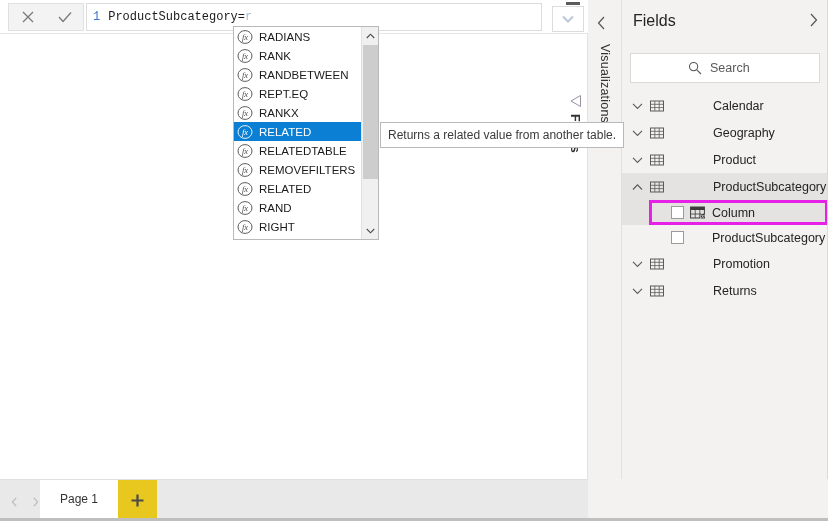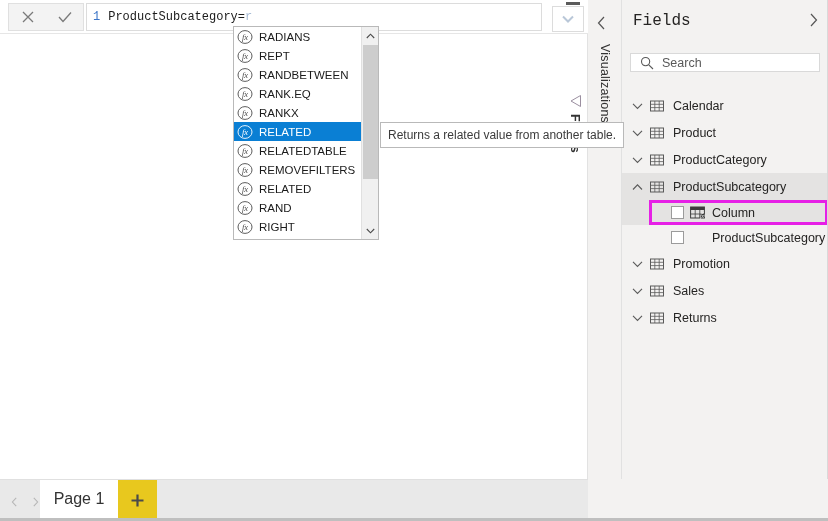--- a/index.html
+++ b/index.html
@@ -229,44 +229,44 @@
     width: 207px;
     height: 479px;
     background: #f3f2f1;
   }
   #fields-header {
     position: absolute;
     left: 0; top: 0;
     width: 207px; height: 44px;
     display: flex;
     align-items: center;
-    font-family: Liberation Mono, monospace;
   }
   #fields-title {
     position: absolute;
     left: 12px; top: 12px;
     font-size: 16px;
     color: #252423;
   }
   #fields-expand {
     position: absolute;
     right: 10px; top: 13px;
     cursor: pointer;
   }
   #search-box {
     position: absolute;
     left: 9px; top: 53px;
     width: 190px;
-    height: 19px;
+    height: 30px;
     background: #ffffff;
     border: 1px solid #d9d9d9;
     box-sizing: border-box;
     display: flex;
     align-items: center;
     cursor: text;
+    padding-left: 48px;
   }
   #search-icon { margin: 0 8px 0 9px; flex: 0 0 14px; }
   #search-placeholder {
     font-size: 12.5px;
     color: #595959;
   }
   #fields-tree {
     position: absolute;
     left: 0; top: 92px;
     width: 207px;
@@ -286,21 +286,21 @@
     width: 16px; height: 16px;
     flex: 0 0 16px;
     display: flex; align-items: center; justify-content: center;
     margin-right: 4px;
   }
   .tree-table-icon {
     width: 16px; height: 16px;
     flex: 0 0 16px;
     margin-right: 8px;
   }
-  .tree-label { white-space: nowrap; }
+  .tree-label { white-space: nowrap; margin-left: 40px; }
 
   .field-row {
     height: 25px;
     display: flex;
     align-items: center;
     padding-left: 50px;
     cursor: pointer;
     font-size: 12.5px;
     color: #252423;
     position: relative;
@@ -364,21 +364,21 @@
   #page-tab {
     position: absolute;
     left: 40px; top: 0;
     width: 78px; height: 41px;
     background: #ffffff;
     border-bottom: 3px solid #e8c81e;
     box-sizing: border-box;
     display: flex;
     align-items: center;
     justify-content: center;
-    font-size: 16px;
+    font-size: 12px;
     color: #333333;
     cursor: pointer;
   }
   #add-page {
     position: absolute;
     left: 118px; top: 0;
     width: 39px; height: 41px;
     background: #e8c81e;
     display: flex;
     align-items: center;
@@ -437,35 +437,35 @@
             <ellipse cx="8" cy="8" rx="7" ry="6.4" fill="none" stroke="#4a4a4a" stroke-width="0.9"></ellipse>
             <text x="8" y="11.3" font-family="Liberation Serif, serif" font-style="italic" font-size="8.5" fill="#4a4a4a" text-anchor="middle">fx</text>
           </svg></span>
         <span>RADIANS</span>
       </div>
       <div class="ac-item">
         <span class="ac-icon"><svg width="16" height="16" viewBox="0 0 16 16">
             <ellipse cx="8" cy="8" rx="7" ry="6.4" fill="none" stroke="#4a4a4a" stroke-width="0.9"></ellipse>
             <text x="8" y="11.3" font-family="Liberation Serif, serif" font-style="italic" font-size="8.5" fill="#4a4a4a" text-anchor="middle">fx</text>
           </svg></span>
-        <span>REPT</span>
+        <span>RANK</span>
       </div>
       <div class="ac-item">
         <span class="ac-icon"><svg width="16" height="16" viewBox="0 0 16 16">
             <ellipse cx="8" cy="8" rx="7" ry="6.4" fill="none" stroke="#4a4a4a" stroke-width="0.9"></ellipse>
             <text x="8" y="11.3" font-family="Liberation Serif, serif" font-style="italic" font-size="8.5" fill="#4a4a4a" text-anchor="middle">fx</text>
           </svg></span>
         <span>RANDBETWEEN</span>
       </div>
       <div class="ac-item">
         <span class="ac-icon"><svg width="16" height="16" viewBox="0 0 16 16">
             <ellipse cx="8" cy="8" rx="7" ry="6.4" fill="none" stroke="#4a4a4a" stroke-width="0.9"></ellipse>
             <text x="8" y="11.3" font-family="Liberation Serif, serif" font-style="italic" font-size="8.5" fill="#4a4a4a" text-anchor="middle">fx</text>
           </svg></span>
-        <span>RANK.EQ</span>
+        <span>REPT.EQ</span>
       </div>
       <div class="ac-item">
         <span class="ac-icon"><svg width="16" height="16" viewBox="0 0 16 16">
             <ellipse cx="8" cy="8" rx="7" ry="6.4" fill="none" stroke="#4a4a4a" stroke-width="0.9"></ellipse>
             <text x="8" y="11.3" font-family="Liberation Serif, serif" font-style="italic" font-size="8.5" fill="#4a4a4a" text-anchor="middle">fx</text>
           </svg></span>
         <span>RANKX</span>
       </div>
       <div class="ac-item selected">
         <span class="ac-icon"><svg width="16" height="16" viewBox="0 0 16 16">
@@ -573,33 +573,33 @@
       <div class="tree-row table-row">
         <span class="tree-chevron">
           <svg width="11" height="8" viewBox="0 0 11 8">
             <path d="M1 1.8 L5.5 6.5 L10 1.8" stroke="#5a5a5a" stroke-width="1.1" fill="none"></path>
           </svg>
         </span>
         <span class="tree-table-icon"><svg width="16" height="16" viewBox="0 0 16 16">
             <rect x="1.5" y="3" width="13" height="10" fill="none" stroke="#5a5a5a" stroke-width="1"></rect>
             <path d="M1.5 6.3 H14.5 M1.5 9.6 H14.5 M5.8 3 V13 M10.2 3 V13" stroke="#5a5a5a" stroke-width="0.8"></path>
           </svg></span>
-        <span class="tree-label">Product</span>
+        <span class="tree-label">Geography</span>
       </div>
       <div class="tree-row table-row">
         <span class="tree-chevron">
           <svg width="11" height="8" viewBox="0 0 11 8">
             <path d="M1 1.8 L5.5 6.5 L10 1.8" stroke="#5a5a5a" stroke-width="1.1" fill="none"></path>
           </svg>
         </span>
         <span class="tree-table-icon"><svg width="16" height="16" viewBox="0 0 16 16">
             <rect x="1.5" y="3" width="13" height="10" fill="none" stroke="#5a5a5a" stroke-width="1"></rect>
             <path d="M1.5 6.3 H14.5 M1.5 9.6 H14.5 M5.8 3 V13 M10.2 3 V13" stroke="#5a5a5a" stroke-width="0.8"></path>
           </svg></span>
-        <span class="tree-label">ProductCategory</span>
+        <span class="tree-label">Product</span>
       </div>
       <div class="tree-row table-row selected-table">
         <span class="tree-chevron">
           <svg width="11" height="8" viewBox="0 0 11 8">
             <path d="M1 6.5 L5.5 1.8 L10 6.5" stroke="#5a5a5a" stroke-width="1.1" fill="none"></path>
           </svg>
         </span>
         <span class="tree-table-icon"><svg width="16" height="16" viewBox="0 0 16 16">
             <rect x="1.5" y="3" width="13" height="10" fill="none" stroke="#5a5a5a" stroke-width="1"></rect>
             <path d="M1.5 6.3 H14.5 M1.5 9.6 H14.5 M5.8 3 V13 M10.2 3 V13" stroke="#5a5a5a" stroke-width="0.8"></path>
@@ -639,32 +639,20 @@
       <div class="tree-row table-row">
         <span class="tree-chevron">
           <svg width="11" height="8" viewBox="0 0 11 8">
             <path d="M1 1.8 L5.5 6.5 L10 1.8" stroke="#5a5a5a" stroke-width="1.1" fill="none"></path>
           </svg>
         </span>
         <span class="tree-table-icon"><svg width="16" height="16" viewBox="0 0 16 16">
             <rect x="1.5" y="3" width="13" height="10" fill="none" stroke="#5a5a5a" stroke-width="1"></rect>
             <path d="M1.5 6.3 H14.5 M1.5 9.6 H14.5 M5.8 3 V13 M10.2 3 V13" stroke="#5a5a5a" stroke-width="0.8"></path>
           </svg></span>
-        <span class="tree-label">Sales</span>
-      </div>
-      <div class="tree-row table-row">
-        <span class="tree-chevron">
-          <svg width="11" height="8" viewBox="0 0 11 8">
-            <path d="M1 1.8 L5.5 6.5 L10 1.8" stroke="#5a5a5a" stroke-width="1.1" fill="none"></path>
-          </svg>
-        </span>
-        <span class="tree-table-icon"><svg width="16" height="16" viewBox="0 0 16 16">
-            <rect x="1.5" y="3" width="13" height="10" fill="none" stroke="#5a5a5a" stroke-width="1"></rect>
-            <path d="M1.5 6.3 H14.5 M1.5 9.6 H14.5 M5.8 3 V13 M10.2 3 V13" stroke="#5a5a5a" stroke-width="0.8"></path>
-          </svg></span>
         <span class="tree-label">Returns</span>
       </div>
     </div>
 </div>
 
 <div id="page-bar">
   <div id="page-nav">
     <div class="page-arrow">
       <svg width="7" height="10" viewBox="0 0 7 10">
         <path d="M5.2 0.8 L1.4 5 L5.2 9.2" stroke="#b6b6b6" stroke-width="1.1" fill="none"></path>

